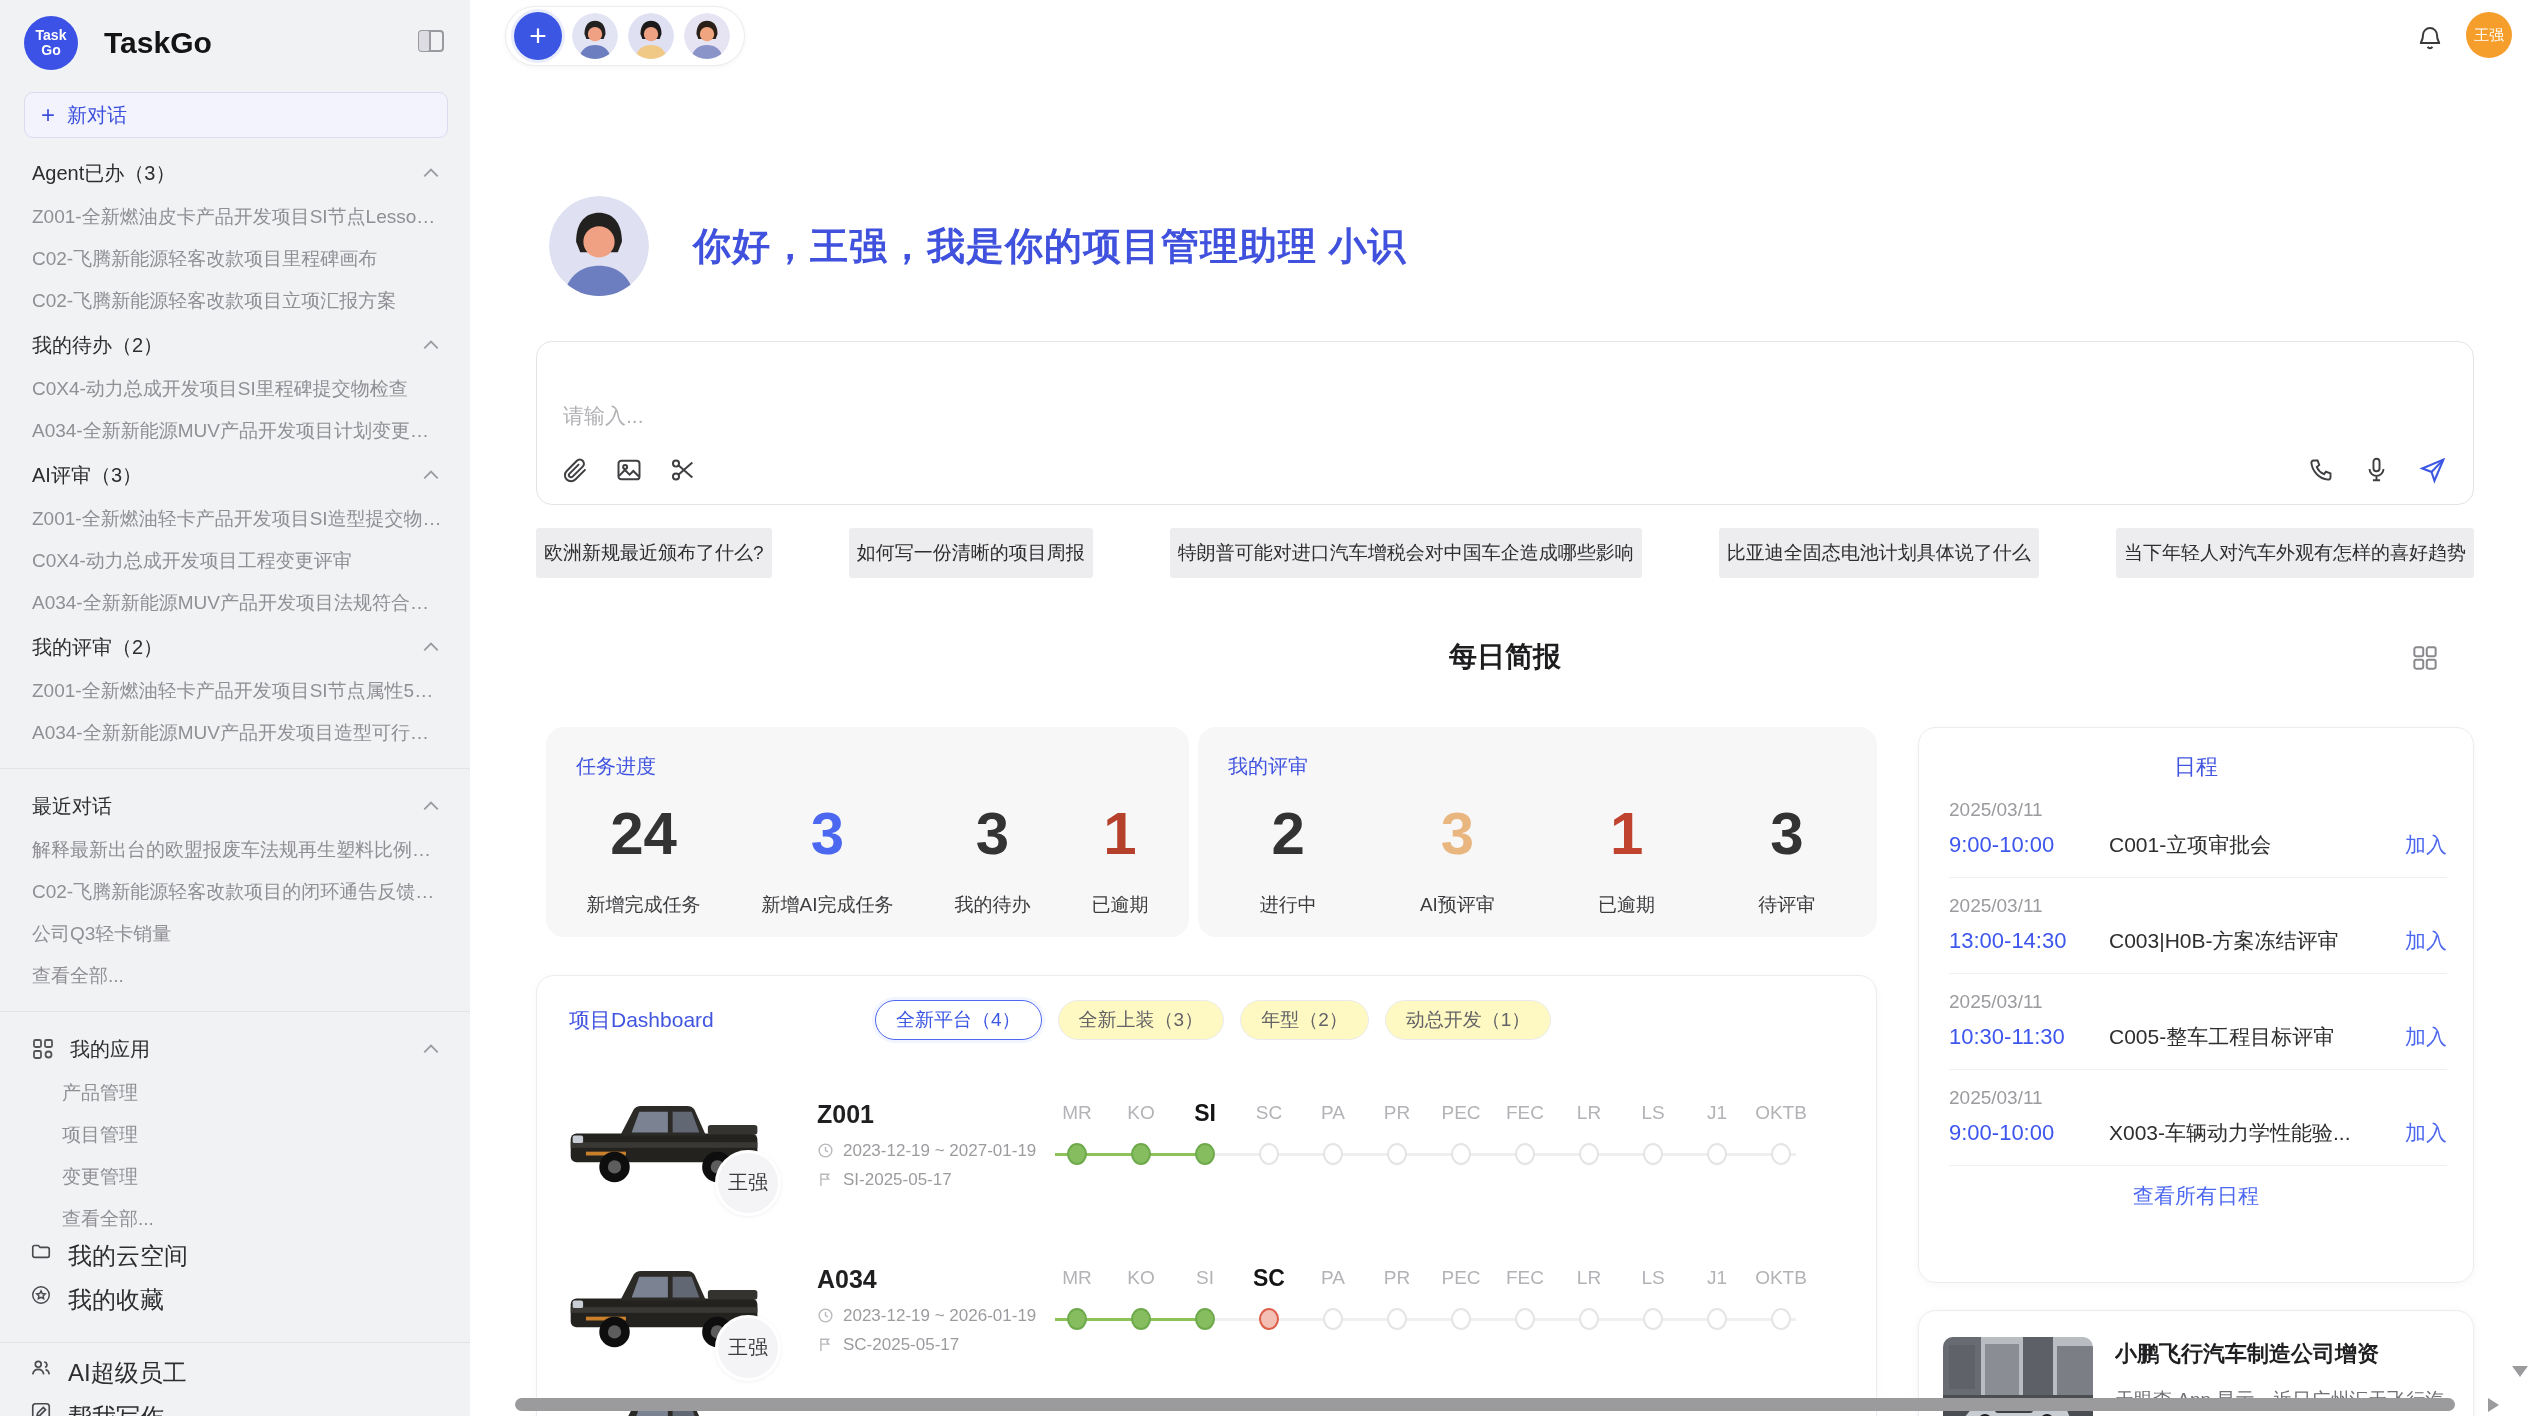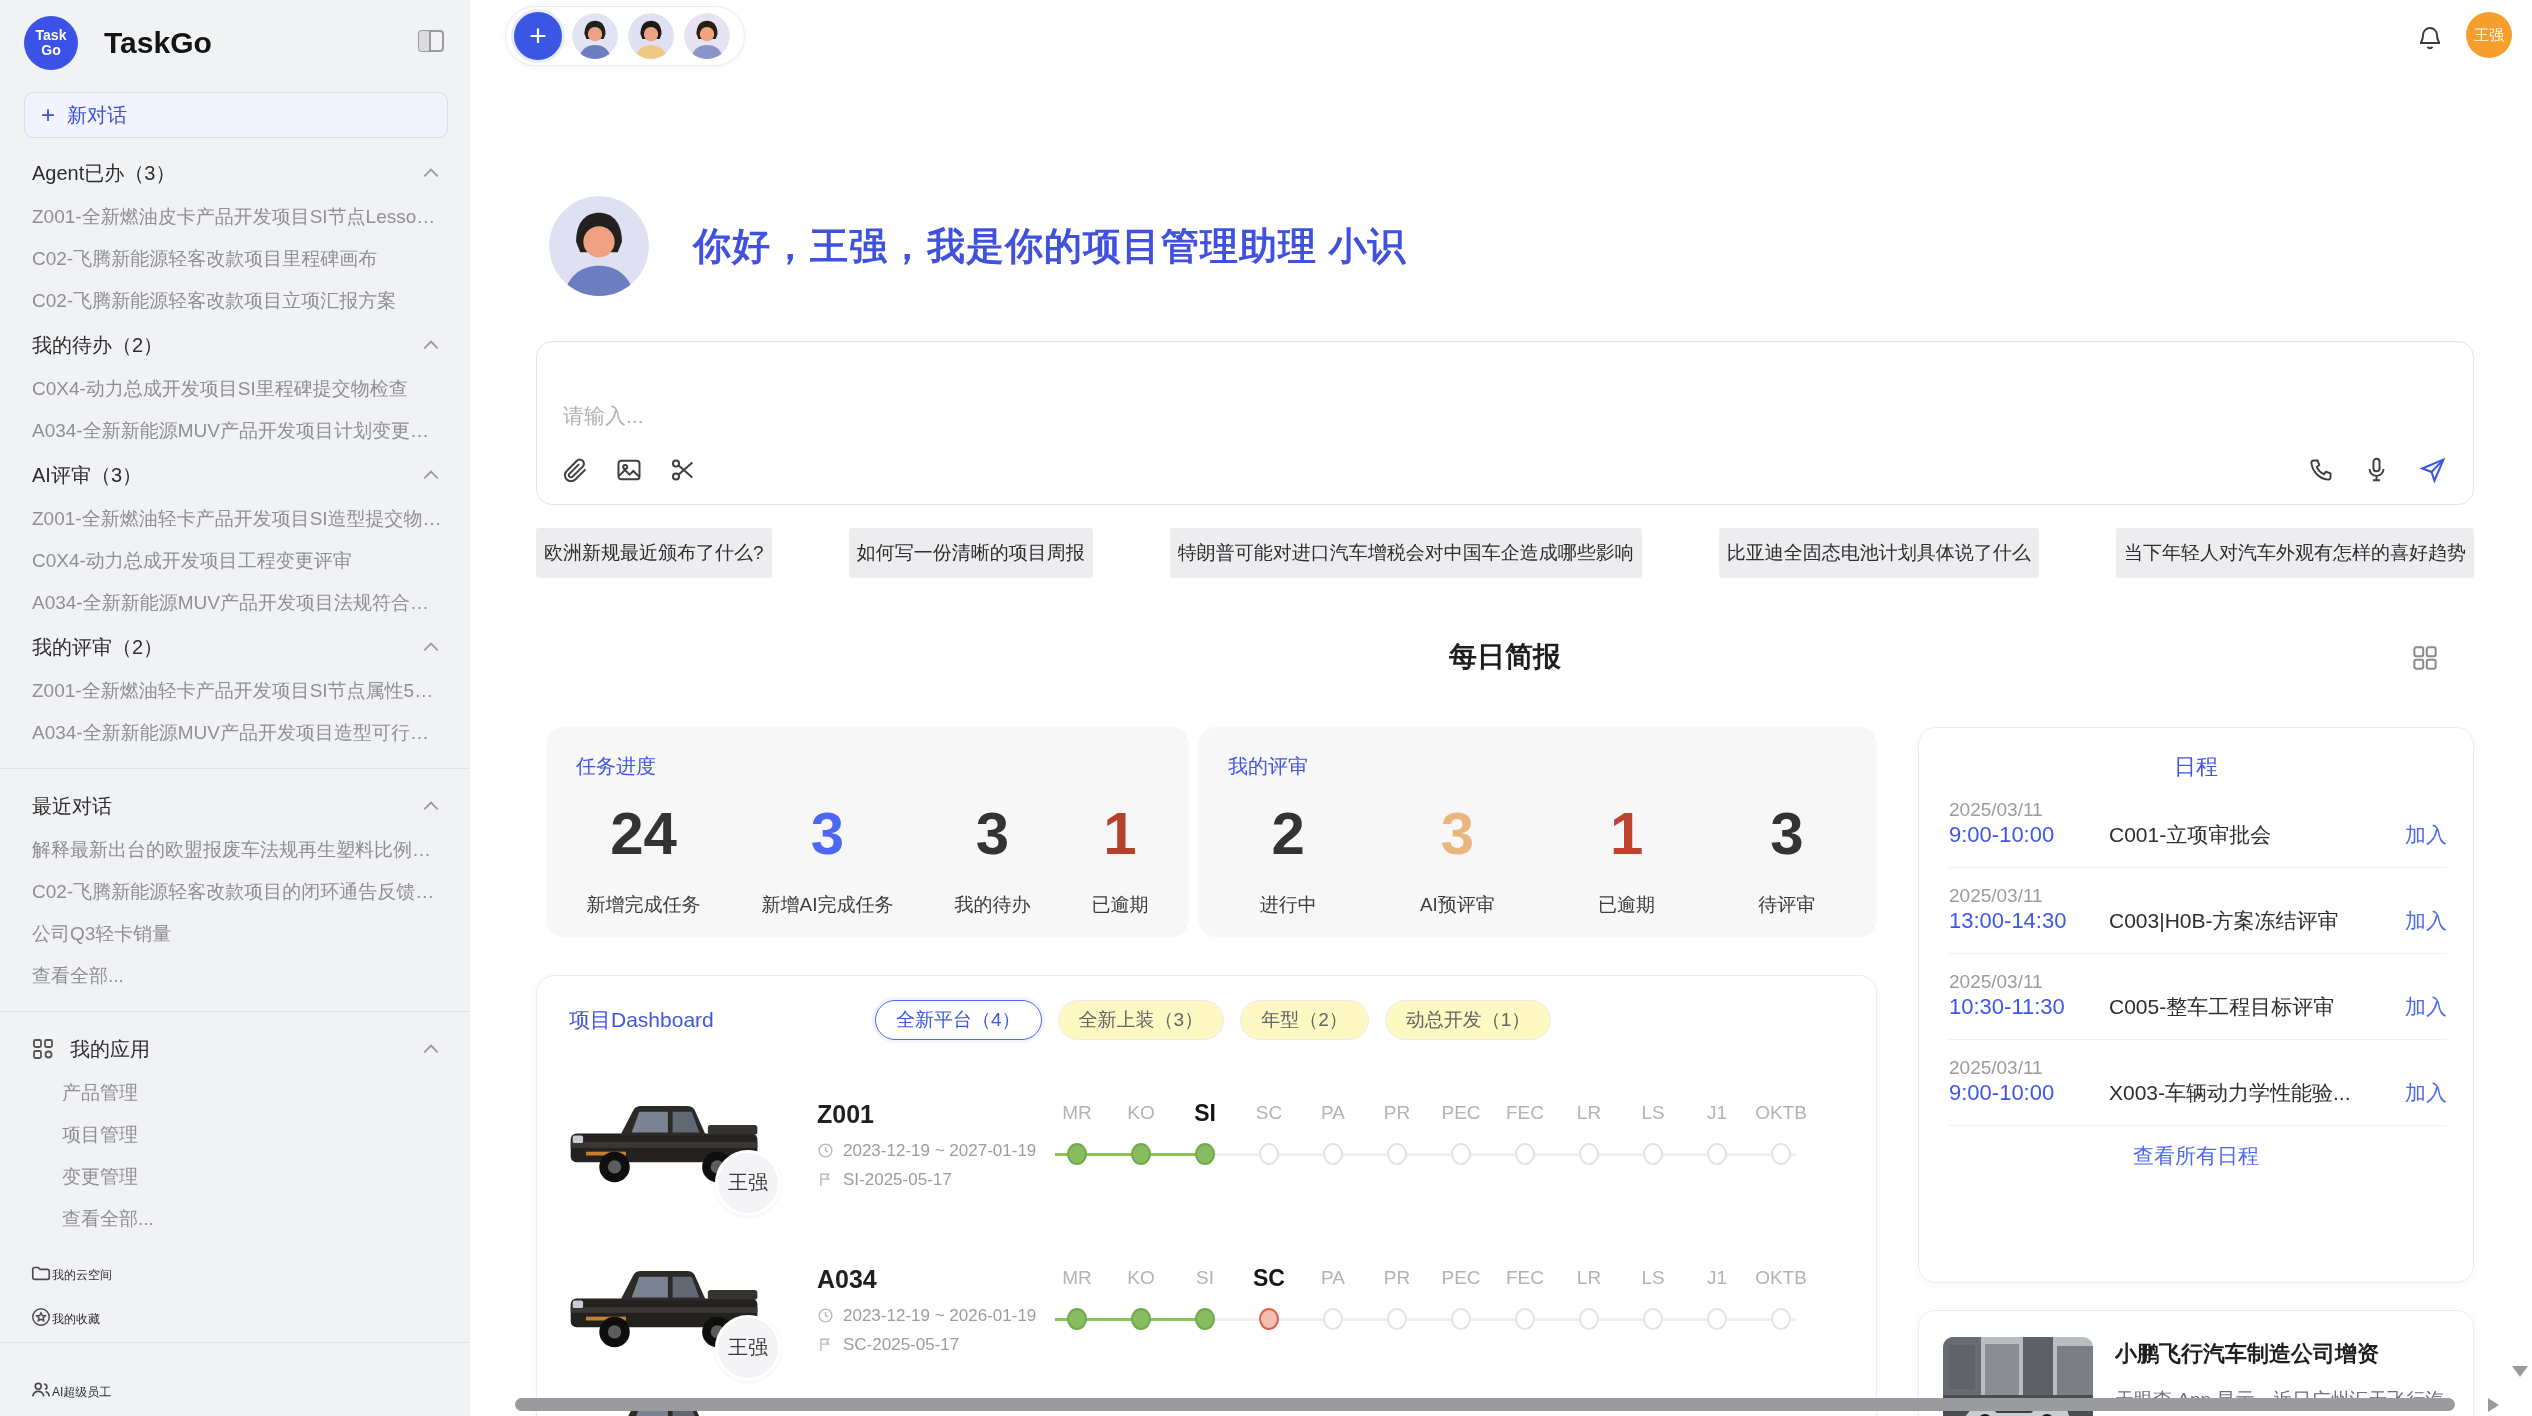--- a/index.html
+++ b/index.html
@@ -14,21 +14,21 @@
   .app-title { font-size:30px; font-weight:bold; color:#141414; margin-left:26px; }
   .collapse { margin-left:auto; cursor:pointer; }
   .new-chat { margin:22px 22px 0 24px; height:46px; border:1px solid #d9dcec; background:#f2f3fd; border-radius:9px; display:flex; align-items:center; gap:12px; padding:0 16px; color:#3c50dc; font-size:20px; cursor:pointer; width:calc(100% - 46px); }
   .new-chat .plus { font-size:24px; line-height:1; color:#3c50dc; }
   #sb-scroll { margin-top:12px; }
   .sb-sec-h { height:46px; display:flex; align-items:center; padding:0 30px 0 32px; color:#2e2e30; font-size:20px; font-weight:500; cursor:pointer; }
   .sb-sec-title { flex:1; }
   .sb-item { height:42px; line-height:42px; padding:0 26px 0 32px; color:#8f8f94; font-size:19px; white-space:nowrap; overflow:hidden; text-overflow:ellipsis; cursor:pointer; }
   .sb-div { height:1px; background:#e2e3e6; margin:14px 0; }
   .sb-app-item { padding-left:62px; }
-  .sb-link { height:44px; display:flex; align-items:flex-end; padding:0 26px 0 30px; color:#2e2e30; font-size:12px; cursor:pointer; }
+  .sb-link { height:44px; display:flex; align-items:flex-start; gap:16px; padding:0 26px 0 30px; color:#2e2e30; font-size:24px; cursor:pointer; }
   .sb-link svg { flex-shrink:0; }
   .chev { width:18px; height:12px; }
 
   
   #main { position:absolute; left:470px; top:0; width:2062px; height:1416px; background:#fff; }
 
   .topbar-pill { position:absolute; left:35px; top:6px; height:60px; display:flex; align-items:center; gap:10px; padding:0 14px 0 8px; border:1px solid #ececee; border-radius:32px; background:#fff; box-shadow:0 1px 5px rgba(0,0,0,0.05); }
   .plus-btn { width:48px; height:48px; border-radius:50%; background:#3c56e4; color:#fff; font-size:30px; display:flex; align-items:center; justify-content:center; cursor:pointer; box-shadow:0 0 0 3px #e9ecfb; border:none; }
   .tb-avatar { width:46px; height:46px; border-radius:50%; overflow:hidden; cursor:pointer; }
   .bell { position:absolute; left:1946px; top:24px; cursor:pointer; color:#3a3a3c; }
@@ -83,21 +83,21 @@
   .ms-dot.done { background:#86bd5f; border:2px solid #6ea94c; }
   .ms-dot.overdue { background:#f3beb3; border:2px solid #dd5f48; }
   .ms-line { position:absolute; left:10px; right:36px; top:58px; height:3px; background:#efeff1; z-index:1; }
   .ms-line-green { position:absolute; left:10px; top:58px; height:3px; background:#8bc359; z-index:1; }
   .proj-row.partial { height:40px; overflow:hidden; align-items:flex-start; }
 
   .sched-card { position:absolute; left:1448px; top:727px; width:556px; height:556px; background:#fff; border:1.5px solid #ececee; border-radius:18px; box-shadow:0 2px 10px rgba(0,0,0,0.03); overflow:hidden; }
   .sched-title { text-align:center; margin-top:24px; font-size:22px; color:#4255e0; }
   .evt { padding:17px 26px 0 30px; }
   .evt-date { font-size:19px; color:#9b9b9f; }
-  .evt-row { display:flex; align-items:center; margin-top:0; padding-bottom:18px; border-bottom:1px solid #f0f0f2; }
+  .evt-row { display:flex; align-items:center; margin-top:10px; padding-bottom:18px; border-bottom:1px solid #f0f0f2; }
   .evt-time { width:160px; font-size:22px; color:#3d56ee; font-weight:500; }
   .evt-name { flex:1; font-size:21px; color:#2e2e30; white-space:nowrap; overflow:hidden; }
   .evt-join { color:#4d68f0; font-size:21px; cursor:pointer; }
   .view-all { text-align:center; margin-top:16px; color:#4d68f0; font-size:21px; cursor:pointer; }
 
   .news-card { position:absolute; left:1448px; top:1310px; width:556px; height:160px; background:#fff; border:1.5px solid #ececee; border-radius:18px; box-shadow:0 2px 10px rgba(0,0,0,0.05); display:flex; gap:22px; padding:26px 24px; overflow:hidden; }
   .news-img { width:150px; height:96px; border-radius:10px; overflow:hidden; flex-shrink:0; }
   .news-title { font-size:22px; font-weight:bold; color:#1f1f21; margin-top:2px; }
   .news-snippet { margin-top:18px; font-size:19px; color:#6f6f73; white-space:nowrap; overflow:hidden; }
 

